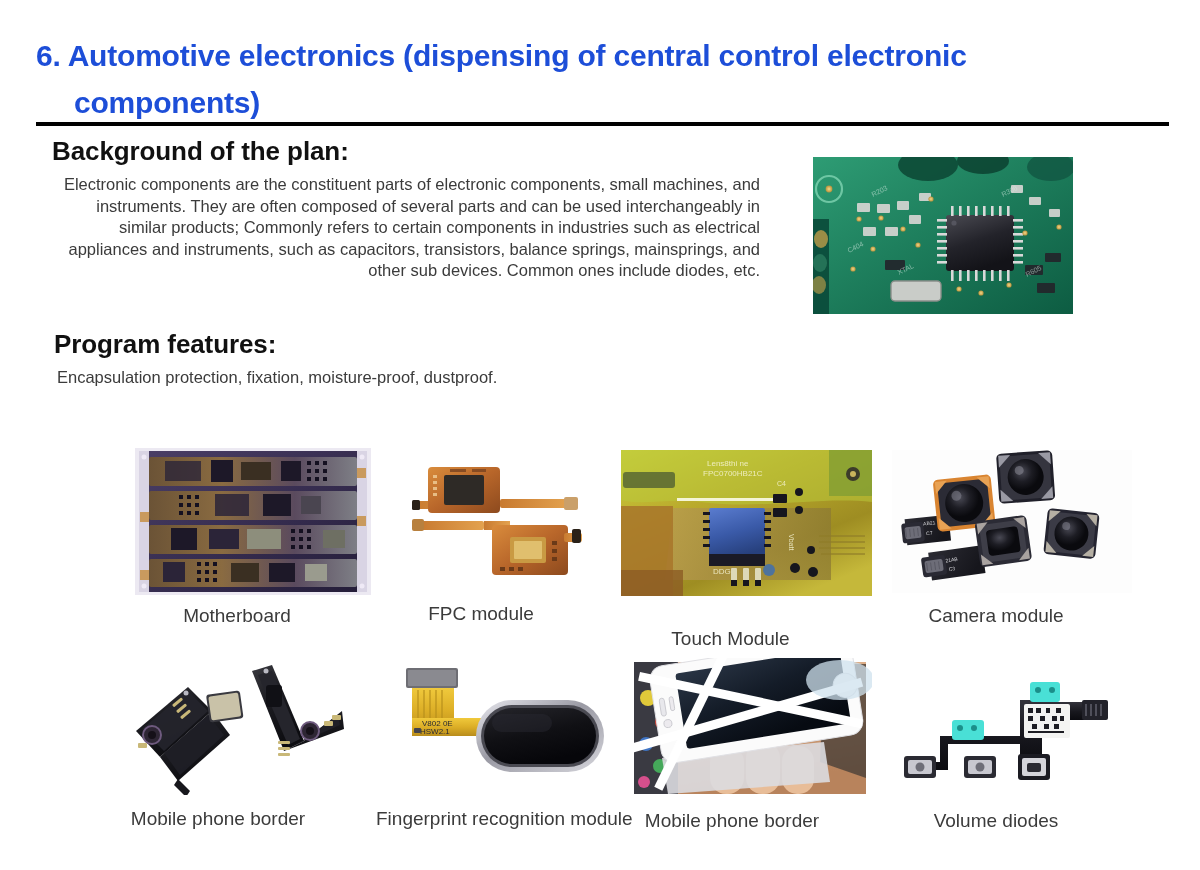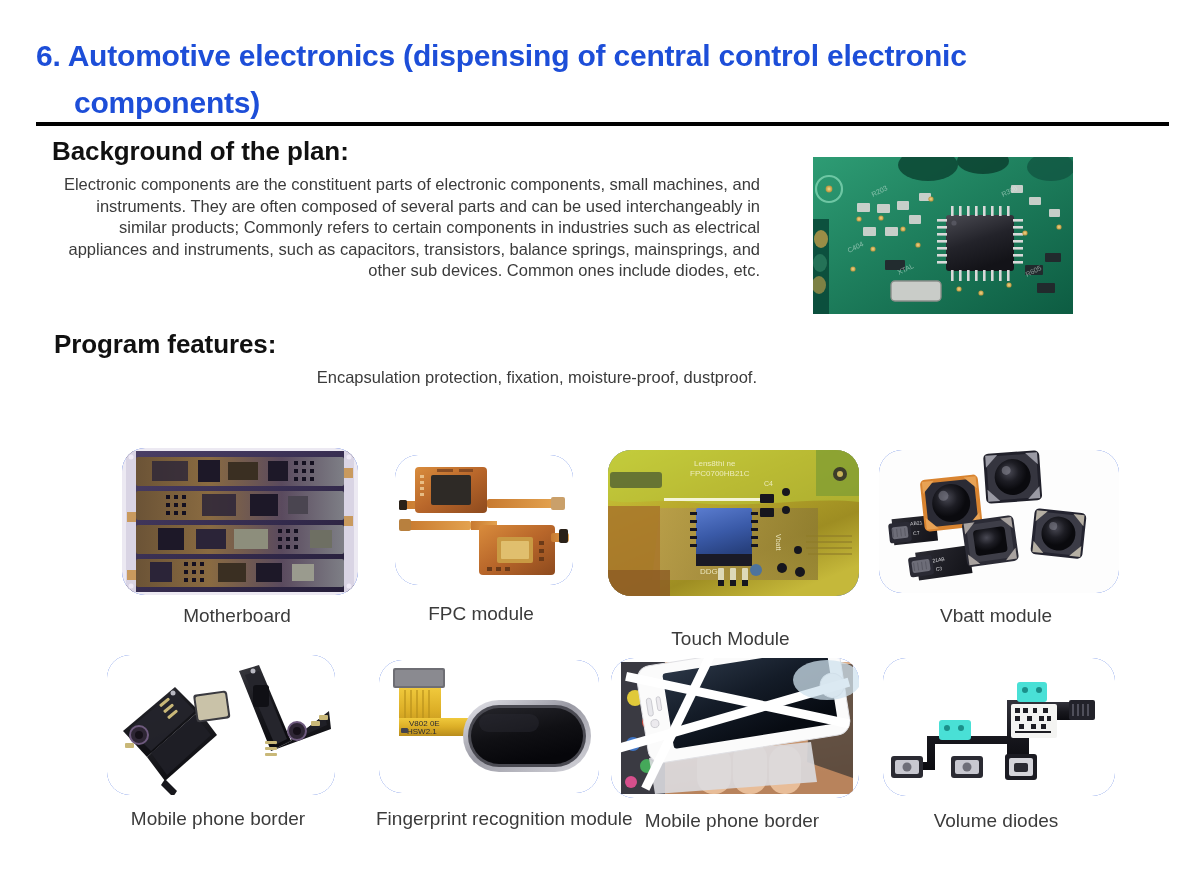--- a/index.html
+++ b/index.html
@@ -65,42 +65,40 @@
     text-align: right;
   }
   .feat-copy {
     position: absolute;
     left: 57px;
     top: 367px;
     width: 700px;
     font-size: 16.5px;
     line-height: 21px;
     color: #3b3b3b;
-    text-align: right;
   }
 
   
   .hero-photo {
     position: absolute;
     left: 813px;
     top: 157px;
     width: 260px;
     height: 157px;
     overflow: hidden;
   }
 
   
   .gallery { position: absolute; left: 0; top: 0; width: 1200px; height: 870px; pointer-events: none; }
   .gal-item { position: absolute; pointer-events: auto; }
   .gal-photo {
     position: absolute;
-    left: 3px; top: 0;
+    left: 16px; top: 0;
     overflow: hidden;
     background: #1d4ed8;
-    border-radius: 23px;
   }
   .gal-caption {
     position: absolute;
     width: 100%;
     text-align: center;
     font-size: 19px;
     color: #3b3b3b;
     white-space: nowrap;
   }
 
@@ -622,21 +620,21 @@
             <path d="M60 36 L71 36 L60 25 Z"></path>
               <path d="M108 36 L97 36 L108 25 Z"></path>
           </g>
           <g fill="#d8d8dc" font-family="'Liberation Sans', sans-serif" font-size="5">
             <text x="24" y="28">21AB</text>
               <text x="26" y="37">C3</text>
           </g>
         </g>
       </svg>
     </div>
-    <div class="gal-caption">Vbatt module</div>
+    <div class="gal-caption">Camera module</div>
   </div>
 
   <div class="gal-item" id="gi-border1">
     <div class="gal-photo">
       <svg width="228" height="140" viewBox="0 0 228 140">
         <defs>
           <linearGradient id="frmG" x1="0" y1="0" x2="0.5" y2="1">
             <stop offset="0%" stop-color="#3a3a40"></stop>
               <stop offset="45%" stop-color="#1c1c21"></stop>
               <stop offset="100%" stop-color="#0c0c10"></stop>

